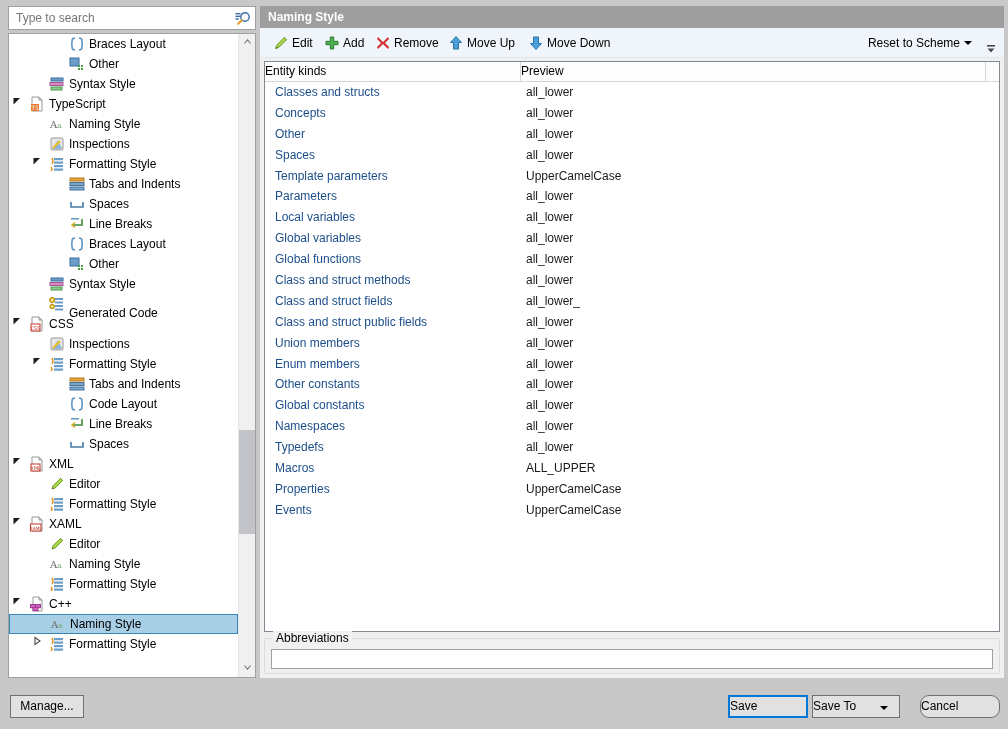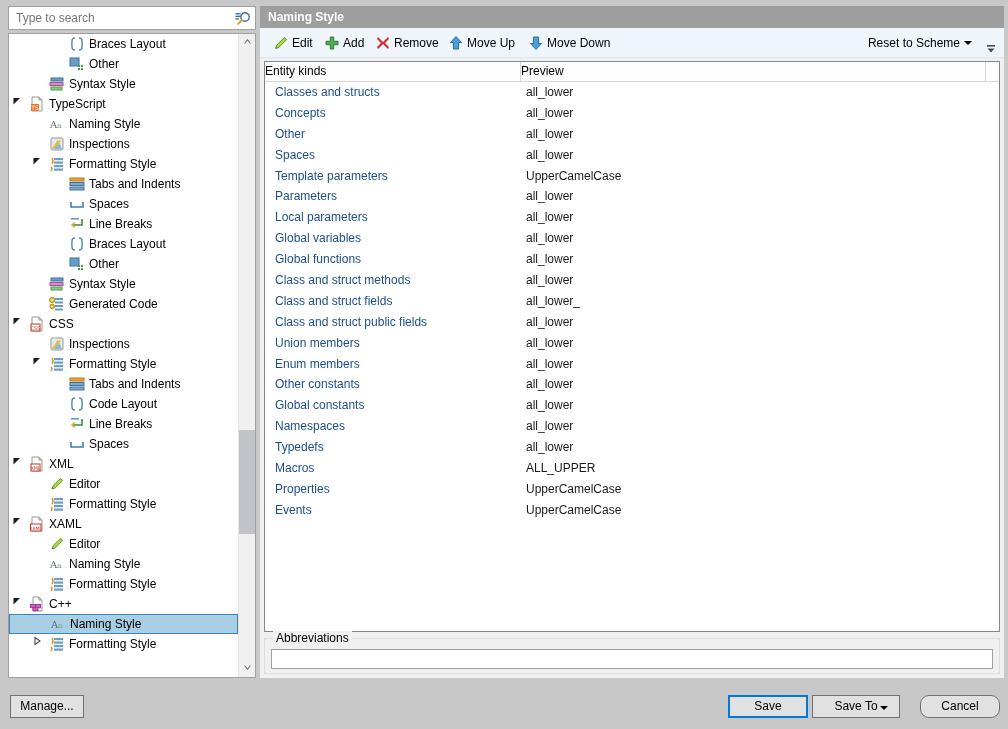--- a/index.html
+++ b/index.html
@@ -263,21 +263,21 @@
 
   
   .fbtn {
     position: absolute;
     top: 695px;
     height: 23px;
     background: #e1e1e1;
     border: 1px solid #707070;
     box-sizing: border-box;
     font-size: 12px;
-    text-align: center;
+    text-align: left;
     line-height: 21px;
   }
   #save-btn   { left: 728px; width: 80px; border: 2px solid #0078d7; line-height: 19px; }
   #saveto-btn { left: 812px; width: 88px; }
   #cancel-btn { left: 920px; width: 80px; border-radius: 9px; }
   #saveto-caret {
     position: absolute;
     right: 11px; top: 10px;
     width: 0; height: 0;
     border-left: 4px solid transparent;
@@ -426,21 +426,21 @@
           <span class="t-icon" style="left: 40px;"><svg width="16" height="16" viewBox="0 0 16 16">
               <rect x="6" y="2" width="8" height="2" fill="#6a9ec9"></rect>
               <rect x="6" y="5.5" width="8" height="2" fill="#6a9ec9"></rect>
               <rect x="6" y="9" width="8" height="2" fill="#6a9ec9"></rect>
               <rect x="6" y="12.5" width="8" height="2" fill="#6a9ec9"></rect>
               <circle cx="3.2" cy="4" r="2.6" fill="#f0c02a" stroke="#b08a10"></circle>
               <circle cx="3.2" cy="4" r="0.9" fill="#fff"></circle>
               <circle cx="3.2" cy="10.5" r="2.3" fill="#f0c02a" stroke="#b08a10"></circle>
               <circle cx="3.2" cy="10.5" r="0.8" fill="#fff"></circle>
             </svg></span>
-          <span class="t-label" style="left: 60px;">Generated Code</span>
+          <span class="t-label" style="left: 60px; margin-top: 9px;">Generated Code</span>
         </div>
         <div class="tree-row">
           <span class="expander" style="left: 2px;"><svg width="10" height="10" viewBox="0 0 10 10">
               <path d="M1.5 2 L8 2 L1.5 8.5 Z" fill="#1c1c1c"></path>
             </svg></span>
           <span class="t-icon" style="left: 20px;"><svg width="16" height="16" viewBox="0 0 16 16">
               <path d="M3 1h7l3 3v11H3z" fill="#fdfdfd" stroke="#9a9a9a"></path>
               <path d="M10 1l3 3h-3z" fill="#dcdcdc" stroke="#9a9a9a"></path>
               <rect x="2" y="8" width="9" height="7" fill="#fff" stroke="#c0392b"></rect>
               <text x="6.5" y="14" font-size="5" fill="#c0392b" text-anchor="middle" font-family="DejaVu Sans">CSS</text>
@@ -682,21 +682,21 @@
         </div>
         <div class="grid-row">
           <span class="gc-name">Template parameters</span>
           <span class="gc-prev">UpperCamelCase</span>
         </div>
         <div class="grid-row">
           <span class="gc-name">Parameters</span>
           <span class="gc-prev">all_lower</span>
         </div>
         <div class="grid-row">
-          <span class="gc-name">Local parameters</span>
+          <span class="gc-name">Local variables</span>
           <span class="gc-prev">all_lower</span>
         </div>
         <div class="grid-row">
           <span class="gc-name">Global variables</span>
           <span class="gc-prev">all_lower</span>
         </div>
         <div class="grid-row">
           <span class="gc-name">Global functions</span>
           <span class="gc-prev">all_lower</span>
         </div>

